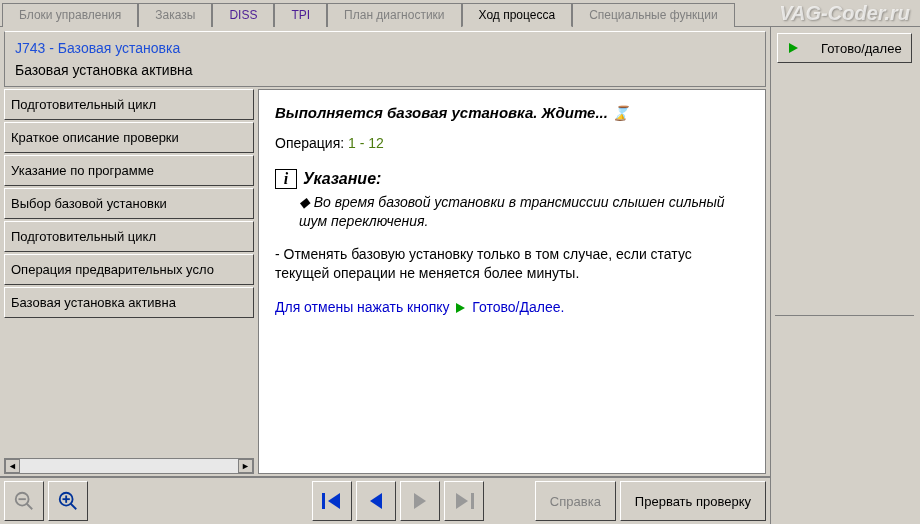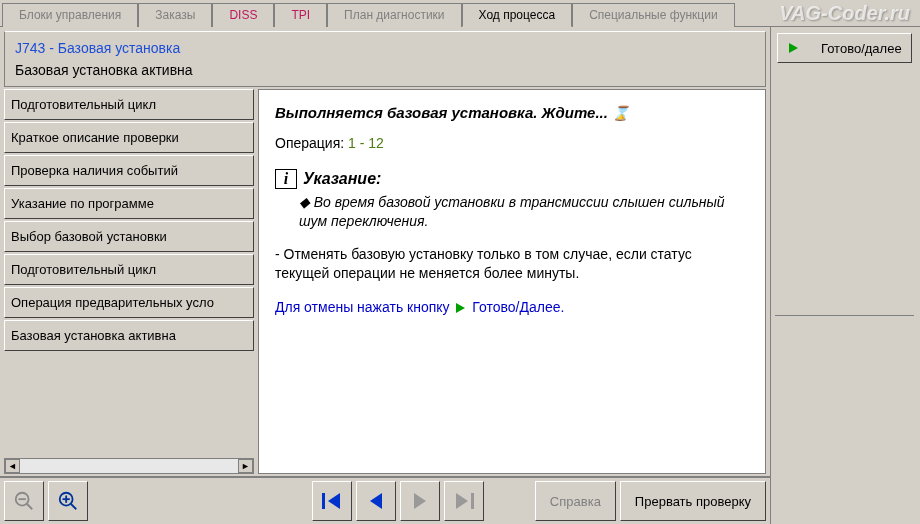--- a/index.html
+++ b/index.html
@@ -33,21 +33,21 @@
     position: relative;
     top: 1px;
   }
   .tab.active {
     background: #d4d0c8;
     color: #000;
     border-bottom: 1px solid #d4d0c8;
     z-index: 2;
   }
   .tab.semi {
-    color: #be185d;
+    color: #4c1d95;
   }
   .watermark {
     position: absolute;
     right: 10px;
     top: 2px;
     font-size: 20px;
     font-style: italic;
     font-weight: bold;
     color: rgba(255,255,255,0.7);
     text-shadow: 1px 1px 2px rgba(0,0,0,0.3);
@@ -287,21 +287,20 @@
   <div class="left-col">
     <div class="header-panel">
       <div class="title">J743 - Базовая установка</div>
       <div class="subtitle">Базовая установка активна</div>
     </div>
 
     <div class="body-row">
       <div class="sidebar">
         <div class="sidebar-item">Подготовительный цикл</div>
         <div class="sidebar-item">Краткое описание проверки</div>
-        <div class="sidebar-item">Проверка наличия событий</div>
         <div class="sidebar-item">Указание по программе</div>
         <div class="sidebar-item">Выбор базовой установки</div>
         <div class="sidebar-item">Подготовительный цикл</div>
         <div class="sidebar-item">Операция предварительных усло</div>
         <div class="sidebar-item">Базовая установка активна</div>
         <div class="sidebar-spacer"></div>
         <div class="hscroll">
           <div class="btn">◄</div>
           <div class="btn">►</div>
         </div>

